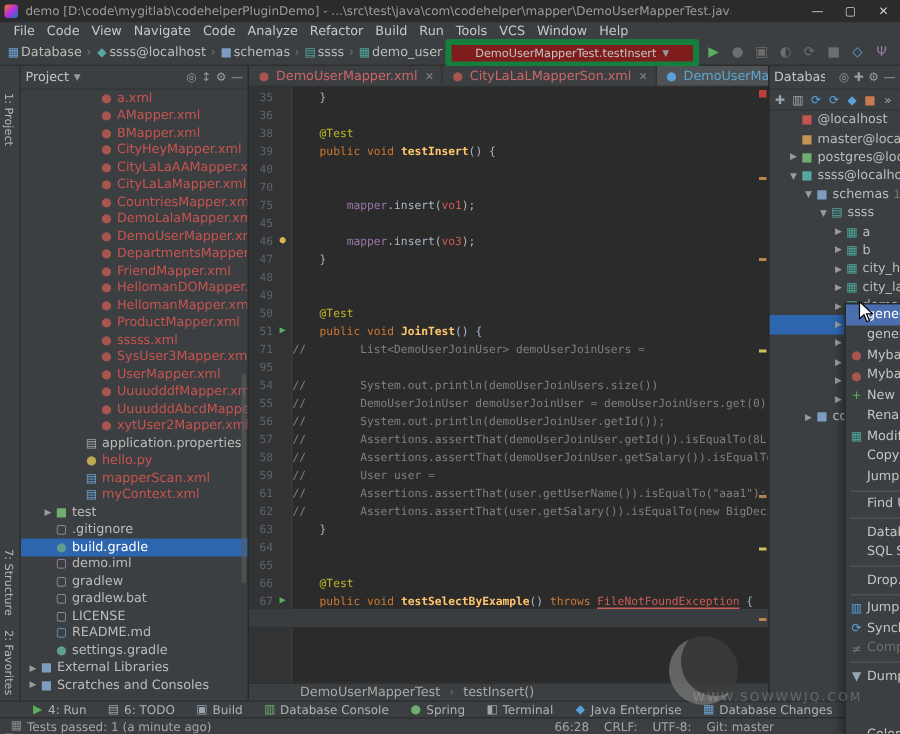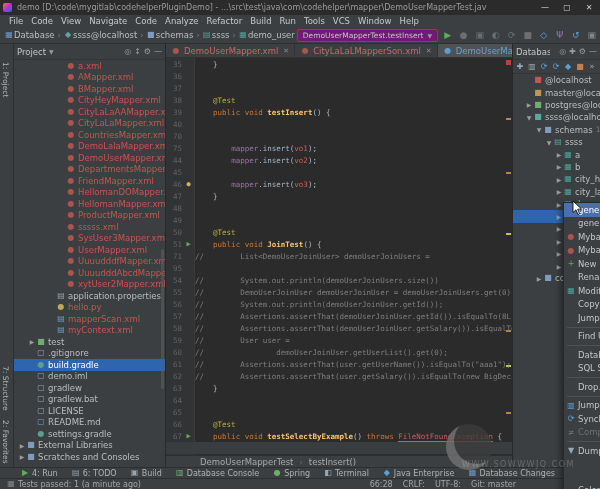--- a/index.html
+++ b/index.html
@@ -21,22 +21,22 @@
            padding-left:5px;font-size:8.5px;color:#c8c8c8}
   #menubar span{padding:0 4px;white-space:nowrap}
 
   
   #navbar{left:0;top:27px;width:600px;height:17px;background:#3c3f41;border-bottom:1px solid #2e2e2e;
           display:flex;align-items:center;box-sizing:border-box}
   #crumbs{display:flex;align-items:center;padding-left:4px;font-size:8.5px;color:#bcbcbc;white-space:nowrap}
   .crumb{display:flex;align-items:center;margin-right:2px}
   .crumb .sep{color:#777;margin-left:3px}
   #runcluster{margin-left:auto;display:flex;align-items:center;gap:3px;padding-right:3px}
-  #runcombo{height:11px;background:#701a75;border:1px solid #15803d;border-radius:2px;display:flex;
-            align-items:center;font-size:7.5px;color:#c5c5c5;padding:0 5px;white-space:nowrap}
+  #runcombo{height:11px;background:#7f1d1d;border:4px solid #15803d;border-radius:2px;display:flex;
+            align-items:center;font-size:7.5px;color:#c5c5c5;padding:0 16px;white-space:nowrap}
   #runcombo .arr{margin-left:4px;font-size:6px;color:#999}
   .tbicon{width:13px;text-align:center;font-size:9px}
 
   
   #leftstrip{left:0;top:44px;width:14px;height:423px;background:#3c3f41;border-right:1px solid #2e2e2e;box-sizing:border-box}
   .vlabel{position:absolute;left:1px;writing-mode:vertical-rl;font-size:7.5px;color:#b5b5b5;white-space:nowrap}
 
   
   #project{left:14px;top:44px;width:152px;height:423px;background:#3c3f41;border-right:1px solid #282828;
            box-sizing:border-box;overflow:hidden}
@@ -403,53 +403,43 @@
           <span class="ln">35</span>
           <span class="lic"></span>
           <span class="ct"><span class="tk-p">    }</span></span>
         </div>
         <div class="cl">
           <span class="ln">36</span>
           <span class="lic"></span>
           <span class="ct"></span>
         </div>
         <div class="cl">
-          <span class="ln">37</span>
+          <span class="ln">38</span>
+          <span class="lic"></span>
+          <span class="ct"><span class="tk-p">    </span><span class="tk-a">@Test</span></span>
+        </div>
+        <div class="cl">
+          <span class="ln">39</span>
+          <span class="lic"></span>
+          <span class="ct"><span class="tk-p">    </span><span class="tk-k">public void </span><span class="tk-m">testInsert</span><span class="tk-p">() {</span></span>
+        </div>
+        <div class="cl">
+          <span class="ln">40</span>
           <span class="lic"></span>
           <span class="ct"></span>
         </div>
         <div class="cl">
-          <span class="ln">38</span>
-          <span class="lic"></span>
-          <span class="ct"><span class="tk-p">    </span><span class="tk-a">@Test</span></span>
-        </div>
-        <div class="cl">
-          <span class="ln">39</span>
-          <span class="lic"></span>
-          <span class="ct"><span class="tk-p">    </span><span class="tk-k">public void </span><span class="tk-m">testInsert</span><span class="tk-p">() {</span></span>
-        </div>
-        <div class="cl">
-          <span class="ln">40</span>
+          <span class="ln">70</span>
           <span class="lic"></span>
           <span class="ct"></span>
         </div>
         <div class="cl">
-          <span class="ln">70</span>
-          <span class="lic"></span>
-          <span class="ct"></span>
-        </div>
-        <div class="cl">
           <span class="ln">75</span>
           <span class="lic"></span>
           <span class="ct"><span class="tk-p">        </span><span class="tk-f">mapper</span><span class="tk-p">.insert(</span><span class="tk-e">vo1</span><span class="tk-p">);</span></span>
-        </div>
-        <div class="cl">
-          <span class="ln">44</span>
-          <span class="lic"></span>
-          <span class="ct"><span class="tk-p">        </span><span class="tk-f">mapper</span><span class="tk-p">.insert(</span><span class="tk-e">vo2</span><span class="tk-p">);</span></span>
         </div>
         <div class="cl">
           <span class="ln">45</span>
           <span class="lic"></span>
           <span class="ct"></span>
         </div>
         <div class="cl">
           <span class="ln">46</span>
           <span class="lic" style="color: rgb(216, 180, 74);">●</span>
           <span class="ct"><span class="tk-p">        </span><span class="tk-f">mapper</span><span class="tk-p">.insert(</span><span class="tk-e">vo3</span><span class="tk-p">);</span></span>
@@ -510,25 +500,20 @@
         </div>
         <div class="cl">
           <span class="ln">58</span>
           <span class="lic"></span>
           <span class="ct"><span class="tk-c">//        Assertions.assertThat(demoUserJoinUser.getSalary()).isEqualTo(new B</span></span>
         </div>
         <div class="cl">
           <span class="ln">59</span>
           <span class="lic"></span>
           <span class="ct"><span class="tk-c">//        User user =</span></span>
-        </div>
-        <div class="cl">
-          <span class="ln">60</span>
-          <span class="lic"></span>
-          <span class="ct"><span class="tk-c">//                demoUserJoinUser.getUserList().get(0);</span></span>
         </div>
         <div class="cl">
           <span class="ln">61</span>
           <span class="lic"></span>
           <span class="ct"><span class="tk-c">//        Assertions.assertThat(user.getUserName()).isEqualTo("aaa1");</span></span>
         </div>
         <div class="cl">
           <span class="ln">62</span>
           <span class="lic"></span>
           <span class="ct"><span class="tk-c">//        Assertions.assertThat(user.getSalary()).isEqualTo(new BigDecimal("-1</span></span>

